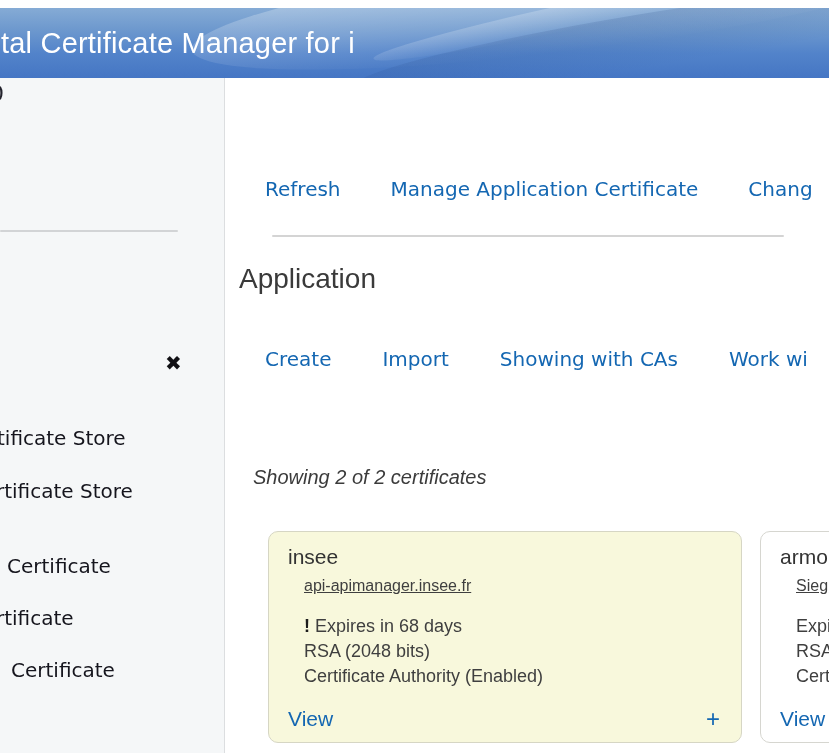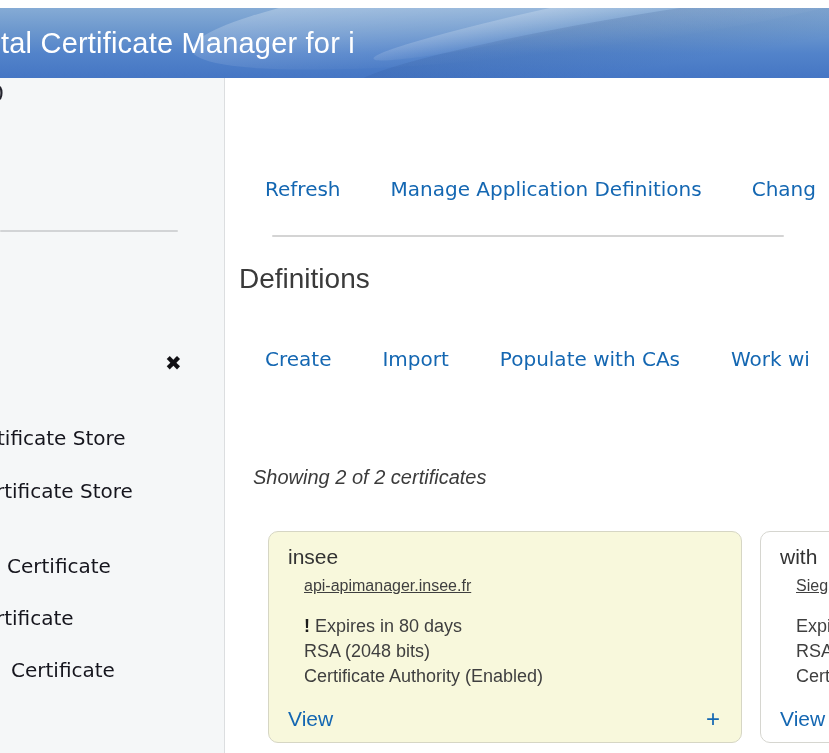--- a/index.html
+++ b/index.html
@@ -133,53 +133,53 @@
     <div class="side-item si-1">rtificate Store</div>
     <div class="side-item si-2">Certificate</div>
     <div class="side-item si-3">rtificate</div>
     <div class="side-item si-4">Certificate</div>
   </div>
 
   <div class="main">
 
     <div class="toolbar">
       <a class="lnk">Refresh</a>
-      <a class="lnk">Manage Application Definitions</a>
+      <a class="lnk">Manage Application Certificate</a>
       <a class="lnk">Chang</a>
     </div>
 
     <div class="main-divider"></div>
 
-    <h1 class="page-title" style="font-weight:normal;">Definitions</h1>
+    <h1 class="page-title" style="font-weight:normal;">Application</h1>
 
     <div class="actions">
       <a class="lnk">Create</a>
       <a class="lnk">Import</a>
-      <a class="lnk">Populate with CAs</a>
+      <a class="lnk">Showing with CAs</a>
       <a class="lnk">Work wi</a>
     </div>
 
     <div class="summary">Showing 2 of 2 certificates</div>
 
     <div class="cards">
 
       <div class="card highlight">
         <div class="card-title">insee</div>
         <div class="card-subject">api-apimanager.insee.fr</div>
         <div class="card-details">
-          <div><span class="warn">!</span><span> Expires in 80 days</span></div>
+          <div><span class="warn">!</span><span> Expires in 68 days</span></div>
           <div>RSA (2048 bits)</div>
           <div>Certificate Authority (Enabled)</div>
         </div>
         <a class="lnk card-view">View</a>
         <span class="card-plus">+</span>
       </div>
 
       <div class="card">
-        <div class="card-title">with</div>
+        <div class="card-title">armo</div>
         <div class="card-subject">Sieg</div>
         <div class="card-details">
           <div>Expi</div>
           <div>RSA</div>
           <div>Cert</div>
         </div>
         <a class="lnk card-view">View</a>
 
       </div>
 

